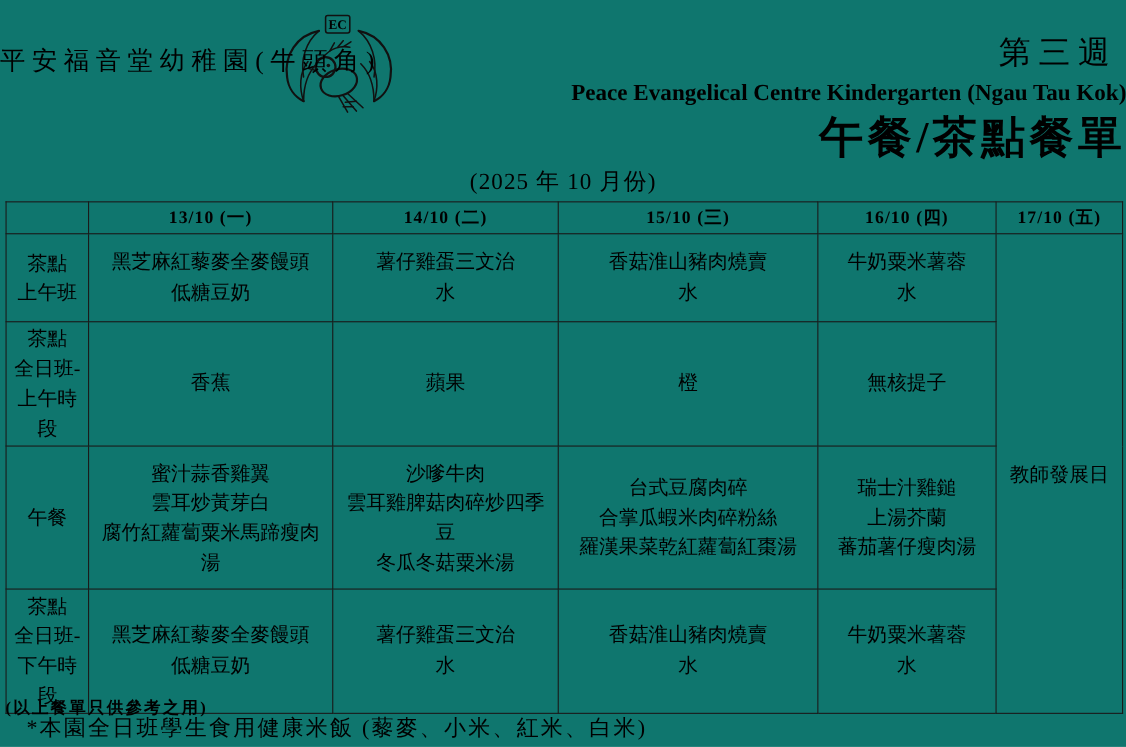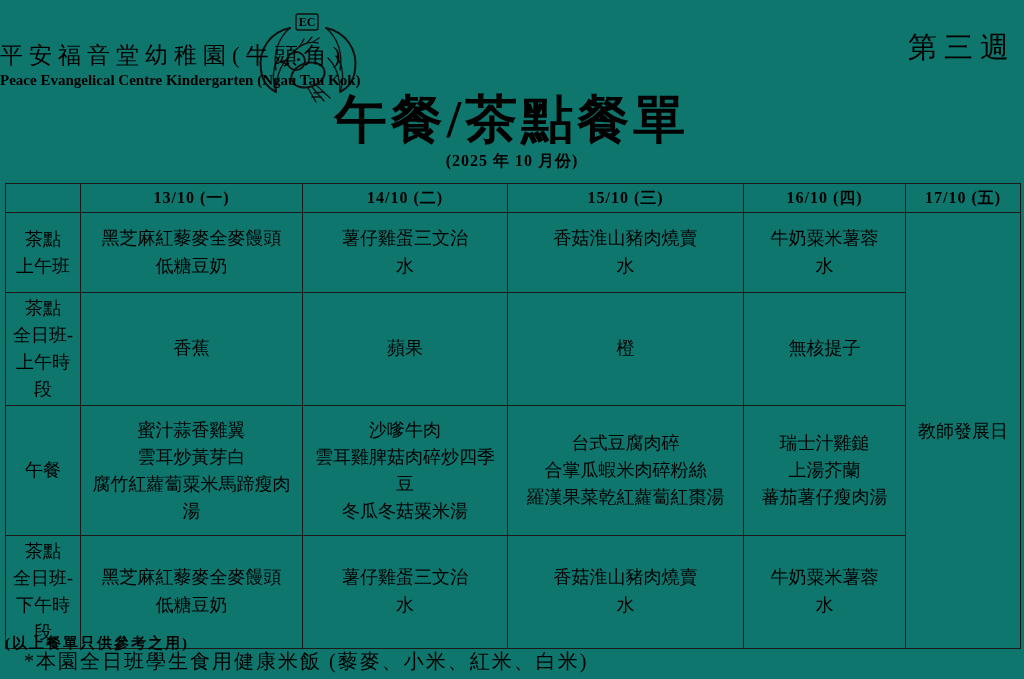--- a/index.html
+++ b/index.html
@@ -7,33 +7,33 @@
     position:relative;width:1024px;height:679px;background:#0f766e;
     font-family:"Liberation Serif","DejaVu Serif",serif;color:#000;overflow:hidden;
   }
   
   .logo{position:absolute;left:250px;top:12px;width:116px;height:98px;}
   .school-zh{
     position:absolute;left:0;top:40px;width:100%;text-align:left;
     font-size:23px;letter-spacing:6px;font-weight:normal;
   }
   .school-en{
-    position:absolute;left:0;top:72px;width:100%;text-align:left;
-    font-size:15px;font-weight:bold;
+    position:absolute;left:0;top:72px;width:100%;text-align:right;
+    font-size:21px;font-weight:bold;
   }
   .week{
     position:absolute;right:8px;top:28px;font-size:29px;letter-spacing:7px;font-weight:normal;
   }
   .title{
-    position:absolute;left:0;top:85px;width:100%;text-align:center;
-    font-size:52px;font-weight:bold;letter-spacing:4px;
+    position:absolute;left:0;top:97px;width:100%;text-align:right;
+    font-size:40px;font-weight:bold;letter-spacing:4px;
   }
   .subtitle{
     position:absolute;left:0;top:151px;width:100%;text-align:center;
-    font-size:16px;font-weight:bold;letter-spacing:1px;
+    font-size:21px;font-weight:normal;letter-spacing:1px;
   }
   
   table.menu{
     position:absolute;left:5px;top:183px;width:1015px;
     border-collapse:collapse;table-layout:fixed;
   }
   table.menu td,table.menu th{
     border:1.5px solid #1a1a1a;text-align:center;vertical-align:middle;
     padding:2px 4px;white-space:pre-line;overflow:hidden;
   }

